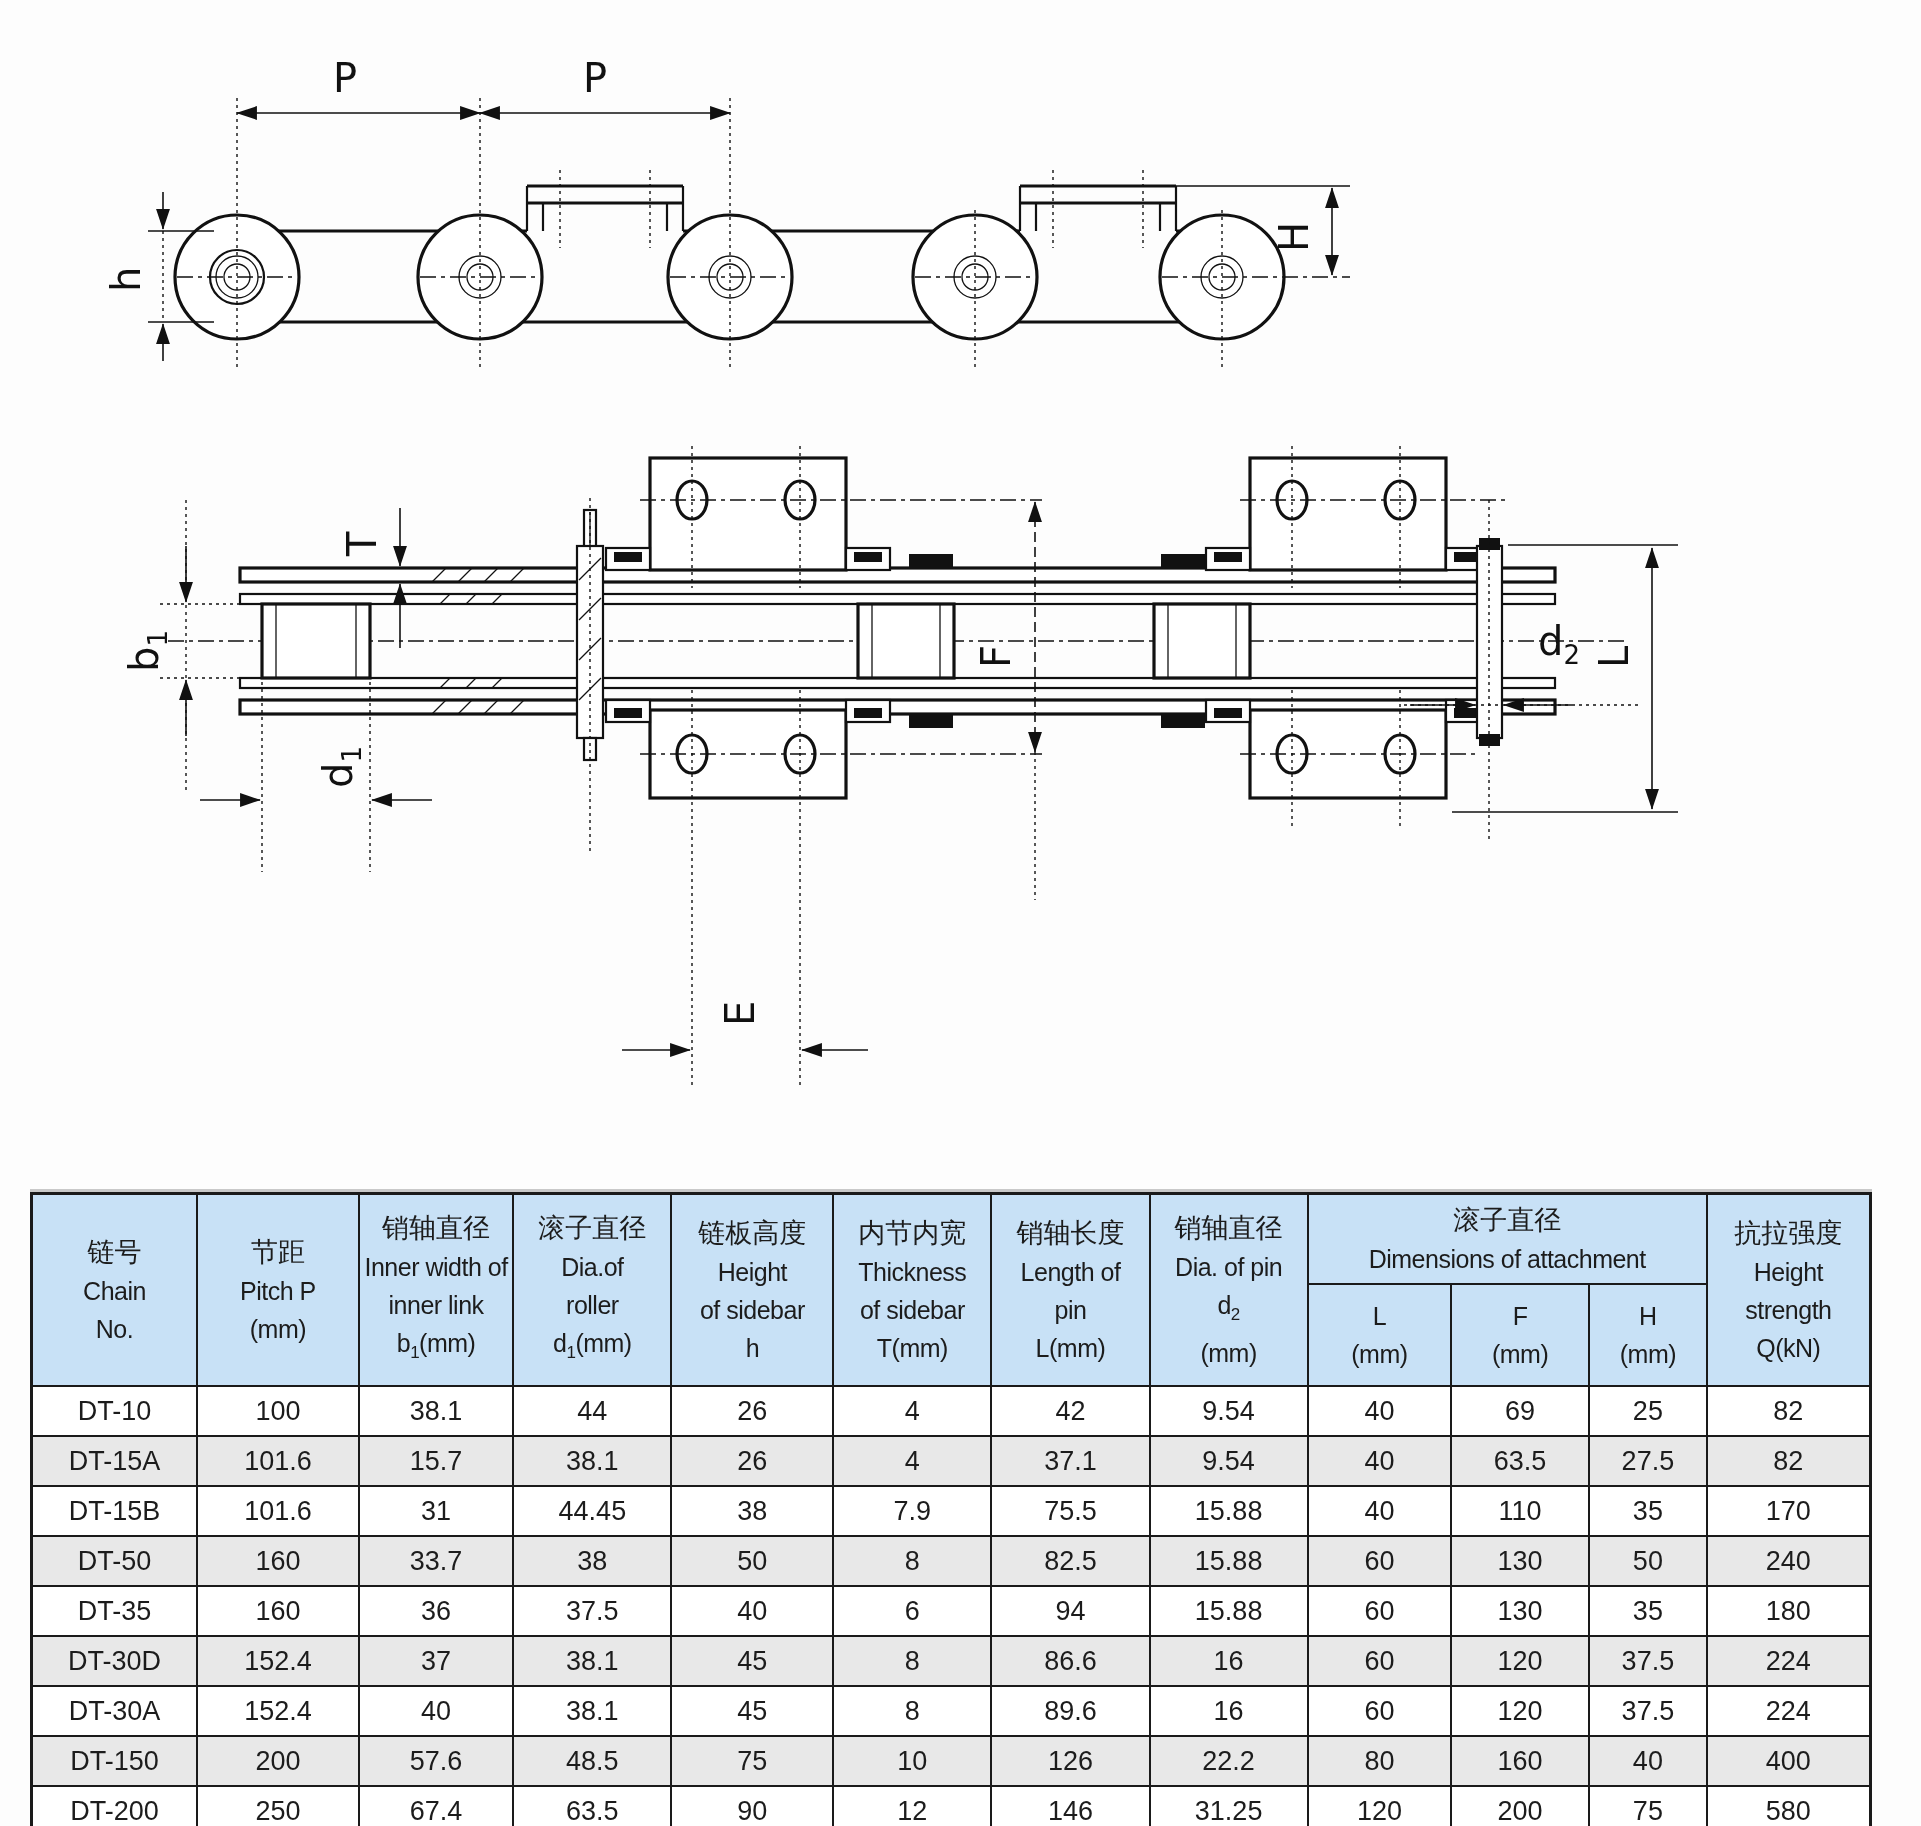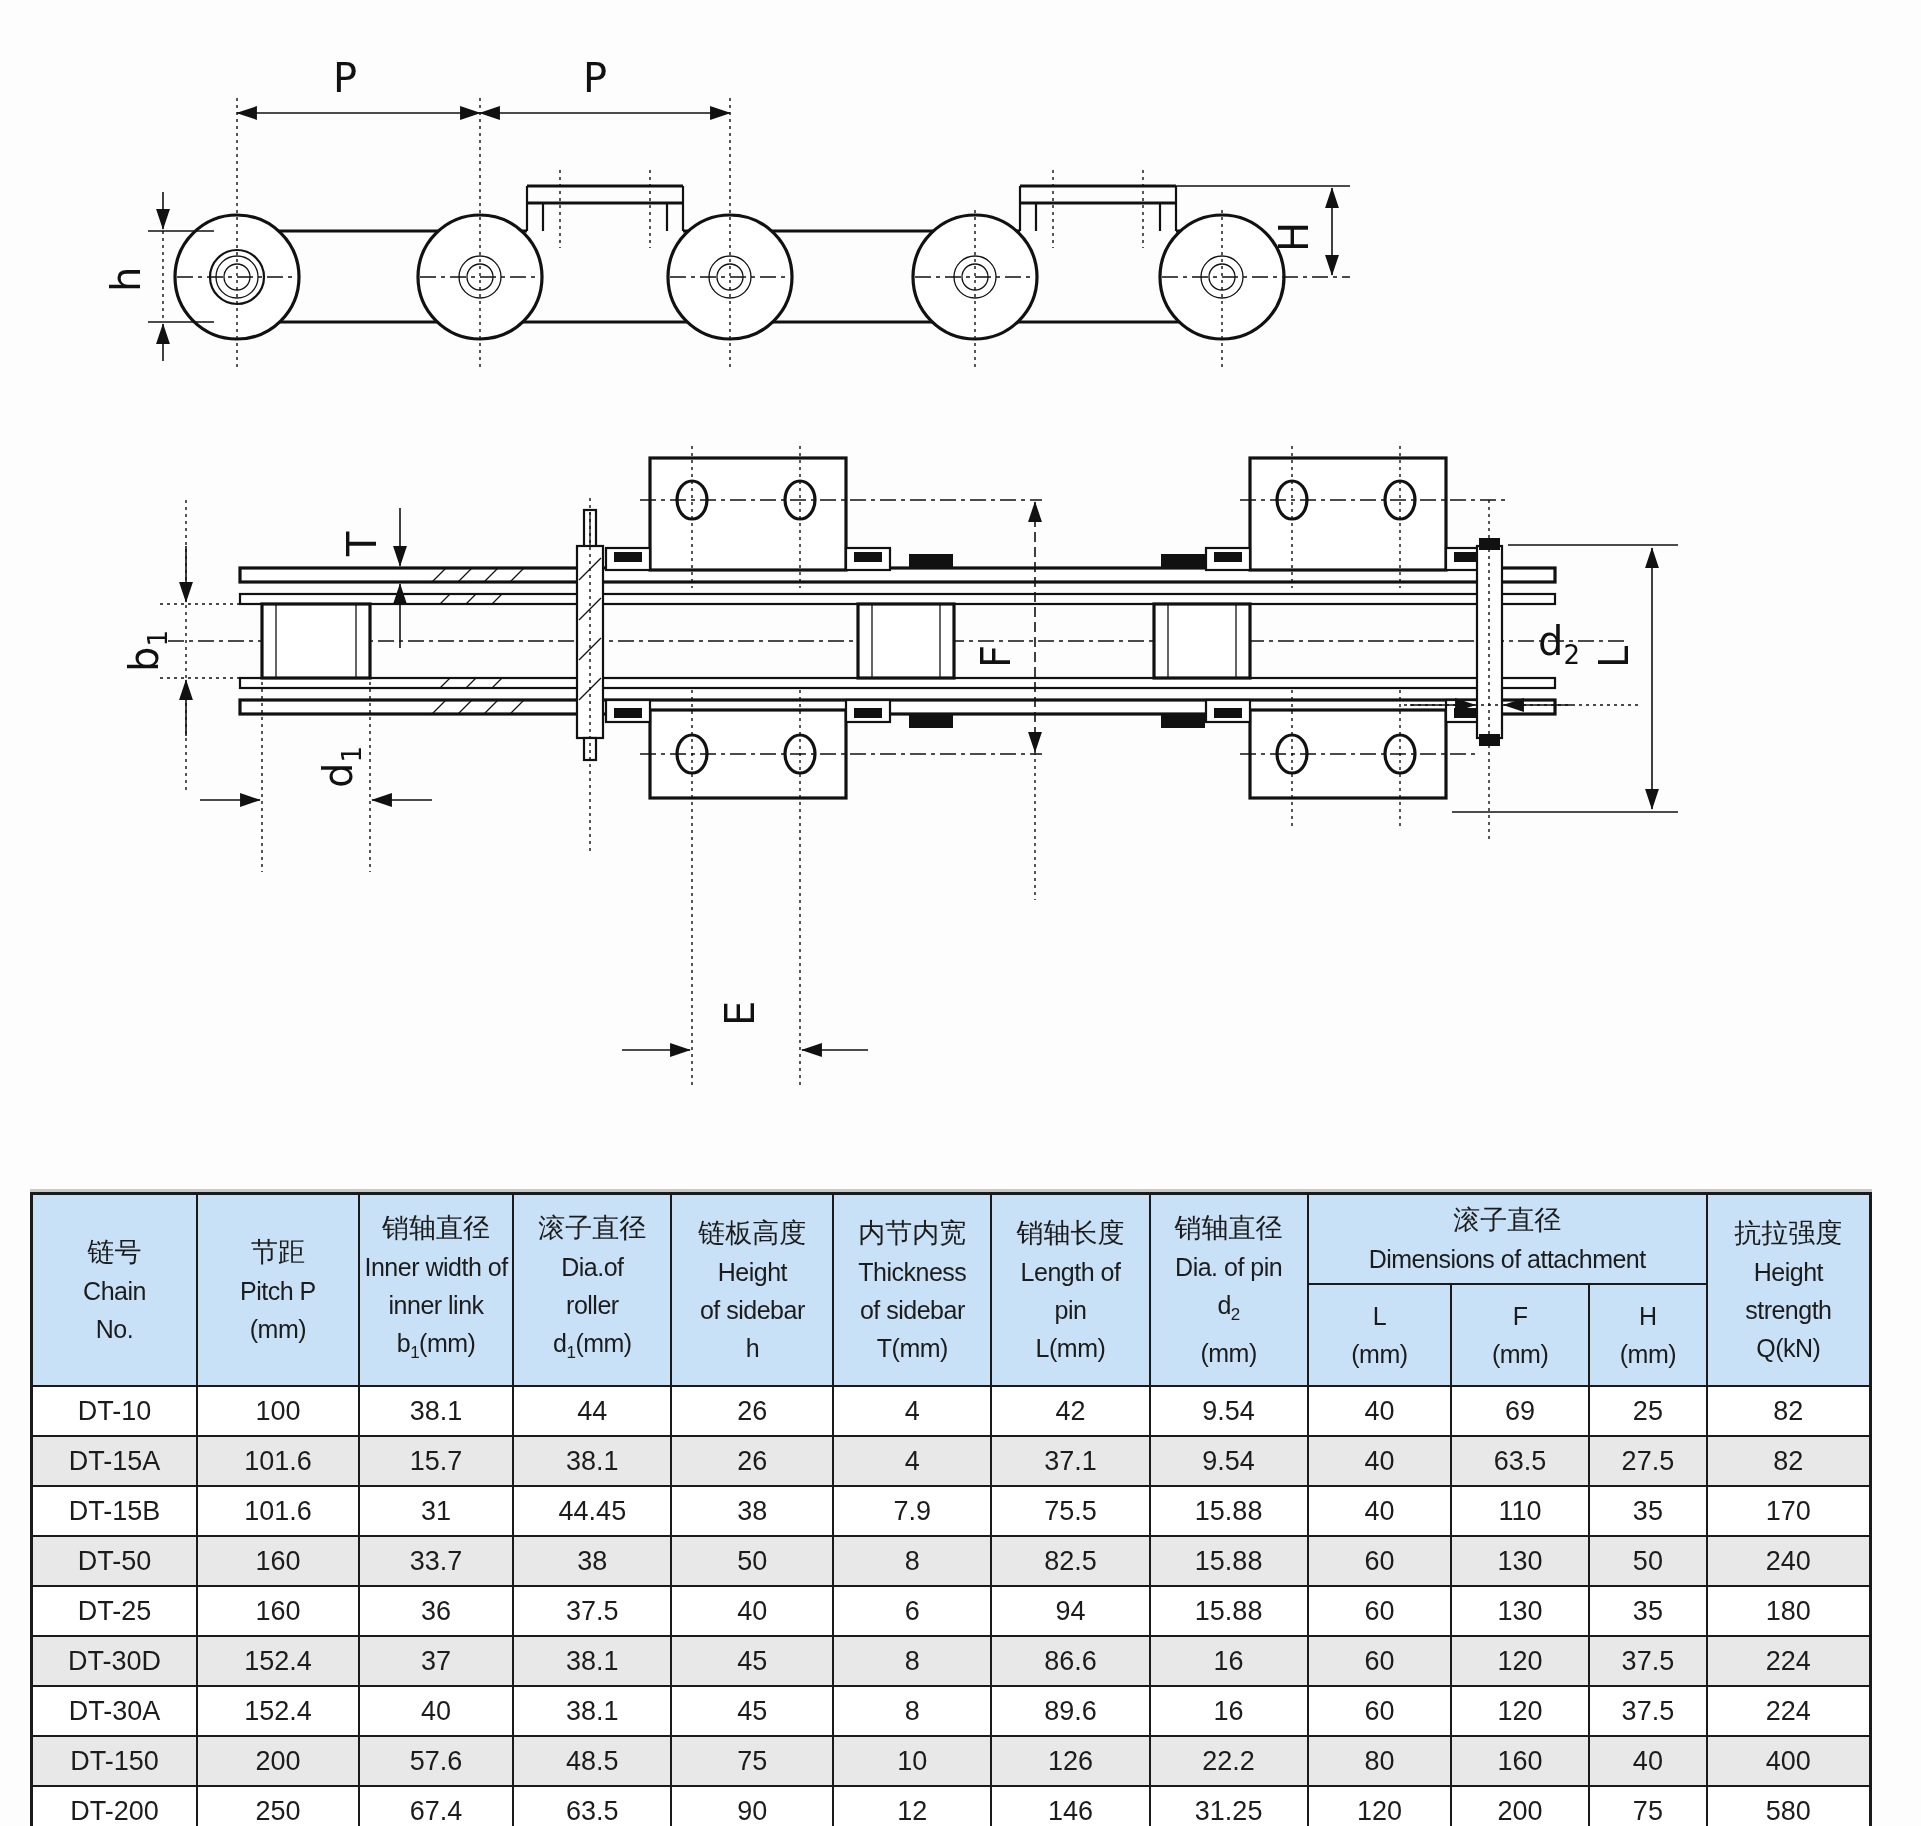--- a/index.html
+++ b/index.html
@@ -435,21 +435,21 @@
           <td>50</td>
           <td>8</td>
           <td>82.5</td>
           <td>15.88</td>
           <td>60</td>
           <td>130</td>
           <td>50</td>
           <td>240</td>
     </tr>
     <tr>
-      <td>DT-25</td>
+      <td>DT-35</td>
           <td>160</td>
           <td>36</td>
           <td>37.5</td>
           <td>40</td>
           <td>6</td>
           <td>94</td>
           <td>15.88</td>
           <td>60</td>
           <td>130</td>
           <td>35</td>

